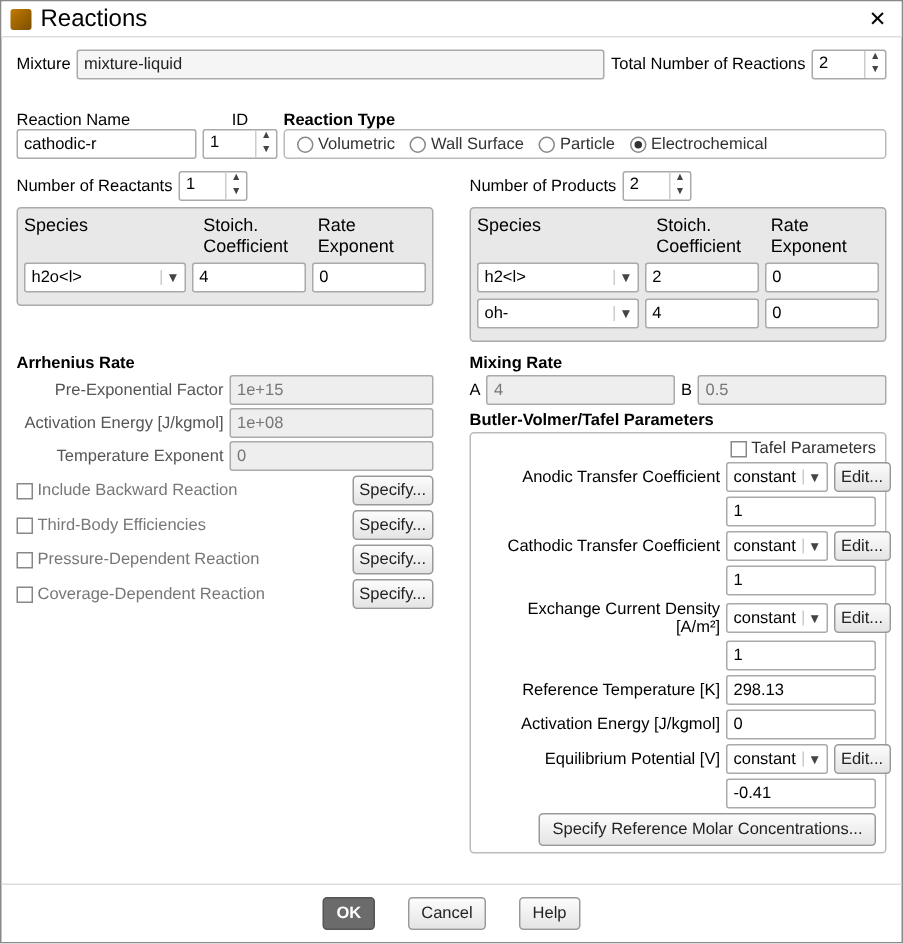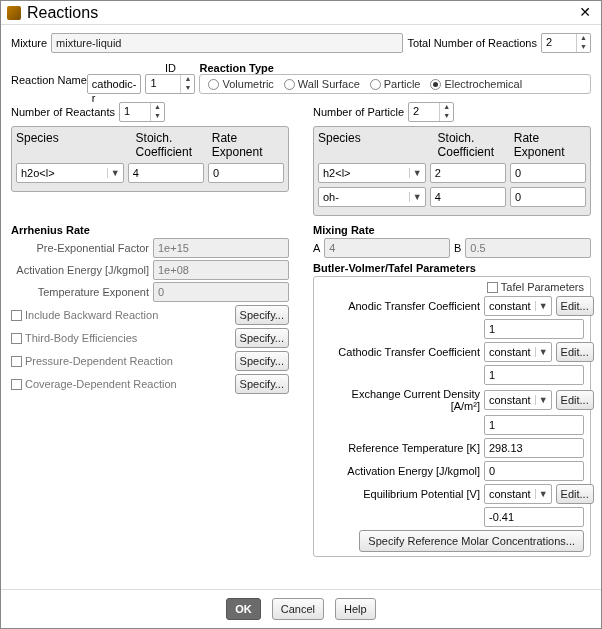--- a/index.html
+++ b/index.html
@@ -171,21 +171,21 @@
   .btn.small { padding: 2px 4px; height: 20px; font-size: 11px; }
   .bvGrid { display: flex; flex-direction: column; gap: 3px; border:1px solid #bbb; border-radius:3px; padding:4px 6px; }
   .bvRow { display: flex; align-items: center; gap: 4px; }
   .bvRow .l { flex: 0 0 160px; text-align: right; }
   .bvRow .combo { flex: 1; }
   .bvRow .field { flex: 1; }
   .footer {
     padding: 8px;
     display: flex;
     justify-content: center;
-    gap: 11px;
+    gap: 22px;
     border-top: 1px solid #ddd;
   }
   .arrhRow { display:flex; align-items:center; gap:4px; margin:2px 0; }
   .arrhRow .l { flex:0 0 138px; text-align:right; color:#555; }
   .arrhRow .field { flex:1; }
   .optRow { display:flex; align-items:center; gap:4px; margin:3px 0; }
   .optRow .chk { flex:1; color:#777; }
 </style>
 </head>
 <body>
@@ -207,21 +207,21 @@
       <div class="spinner" style="width:50px">
         <span class="val">2</span>
         <span class="arrows">
             <span>▲</span>
             <span>▼</span>
           </span>
       </div>
     </div>
 
     <div class="row" style="align-items:flex-end;">
-      <div style="display:flex; flex-direction:row; flex:0 0 120px;margin-top:17px;">
+      <div style="display:flex; flex-direction:column; flex:0 0 120px;margin-top:17px;">
         <span class="lbl">Reaction Name</span>
         <div class="field">cathodic-r</div>
       </div>
       <div style="display:flex; flex-direction:column; flex:0 0 50px;">
         <span class="lbl" style="text-align:center">ID</span>
         <div class="spinner">
           <span class="val">1</span>
           <span class="arrows">
               <span>▲</span>
               <span>▼</span>
@@ -276,21 +276,21 @@
                 <span class="val">h2o&lt;l&gt;</span>
                 <span class="caret">▼</span>
               </div>
             <div class="field">4</div>
             <div class="field">0</div>
           </div>
         </div>
       </div>
       <div>
         <div class="row">
-          <span class="lbl">Number of Particle</span>
+          <span class="lbl">Number of Products</span>
           <div class="spinner" style="width:46px">
             <span class="val">2</span>
             <span class="arrows">
                 <span>▲</span>
                 <span>▼</span>
               </span>
           </div>
         </div>
         <div class="speciesTable" style="margin-top:4px;">
           <div class="head">

